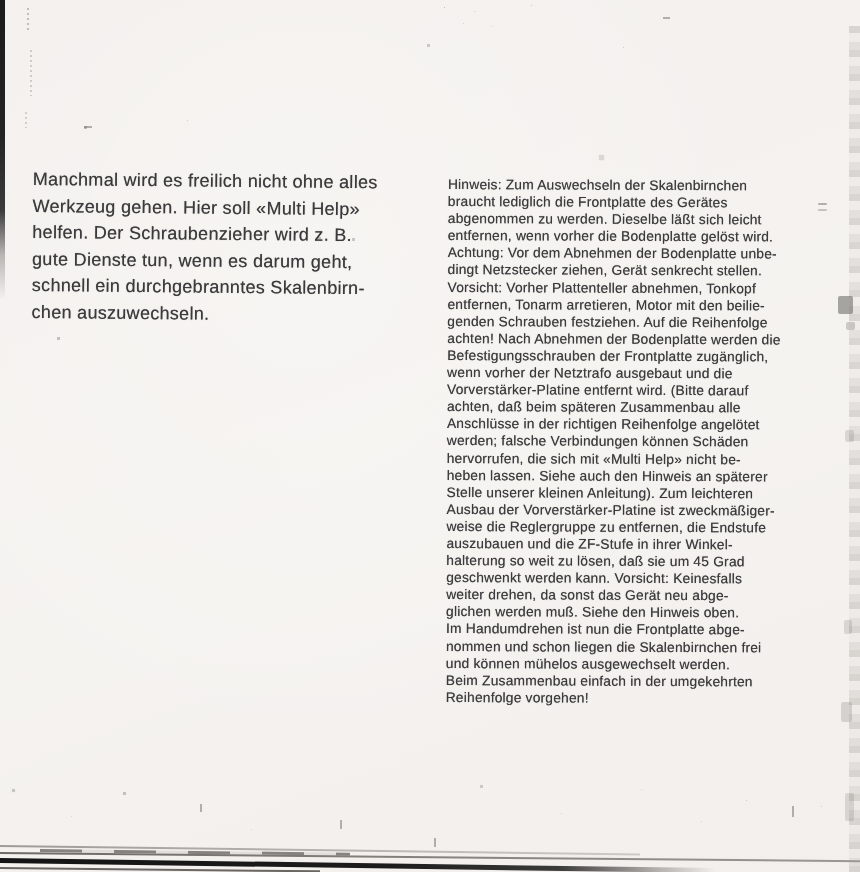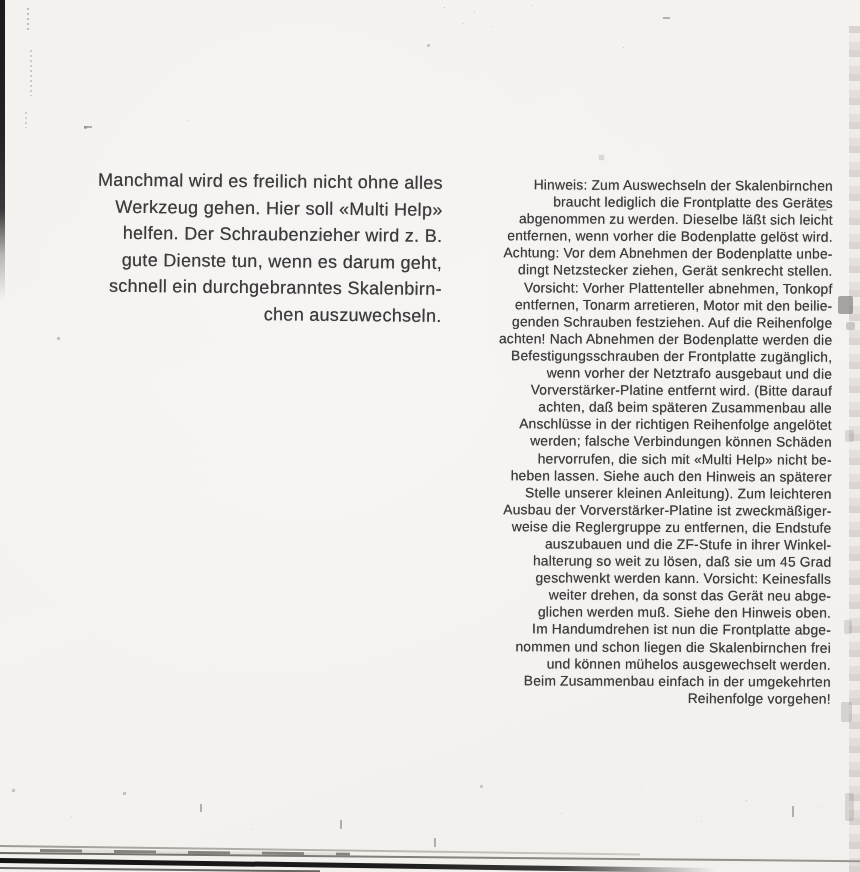--- a/index.html
+++ b/index.html
@@ -13,21 +13,20 @@
     position: relative;
     background: #f4f1ee;
     font-family: "Liberation Sans", sans-serif;
   }
   .scan-page {
     position: absolute;
     inset: 0;
     background:
       radial-gradient(ellipse at 35% 30%, rgba(255,255,255,0.25), rgba(255,255,255,0) 60%),
       linear-gradient(160deg, #f3f0ed 0%, #f5f3f0 55%, #f2efec 100%);
-    text-align: right;
   }
   .para {
     position: absolute;
     white-space: pre-line;
     color: #3a3a3c;
     text-shadow: 0 0 0.7px rgba(80,78,76,0.75);
     transform-origin: left top;
   }
   .para-intro {
     left: 33px;

